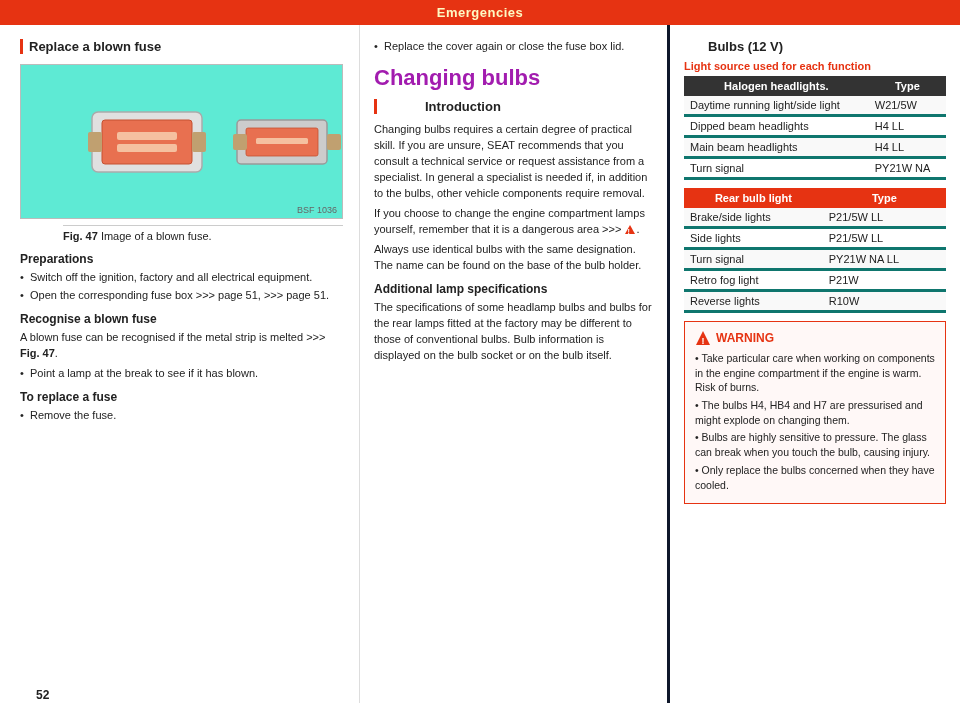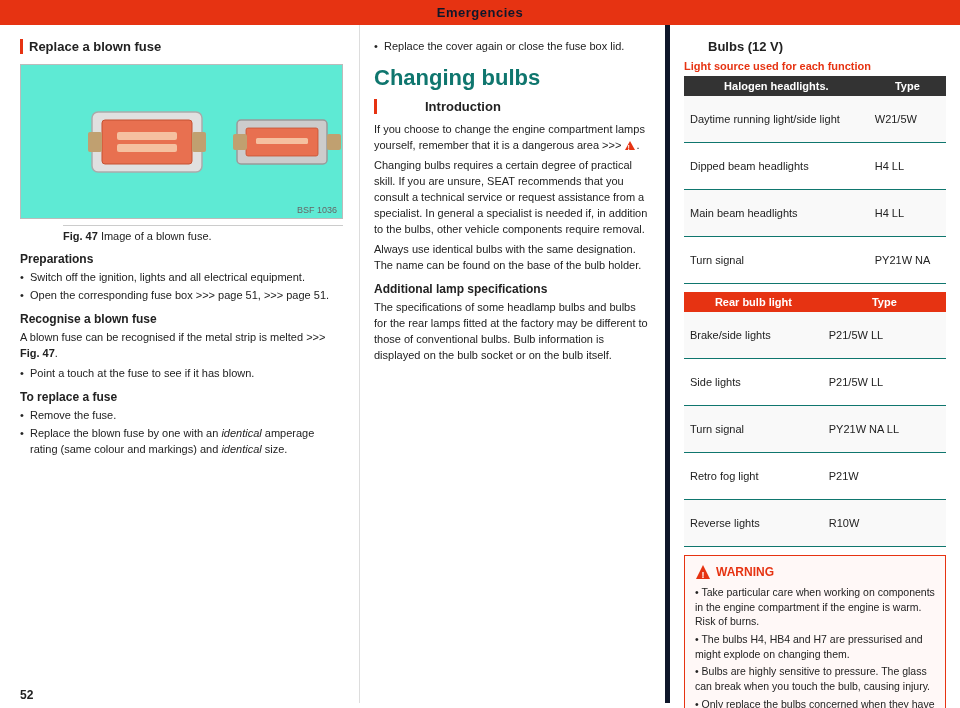--- a/index.html
+++ b/index.html
@@ -13,21 +13,21 @@
       overflow: hidden;
     }
     .page-wrapper {
       width: 960px;
       height: 708px;
       background: #fff;
       position: relative;
     }
     .top-bar {
       background: #e63312;
-      color: #0f172a;
+      color: #fef9c3;
       text-align: center;
       font-size: 13px;
       font-weight: bold;
       padding: 5px 8px;
       letter-spacing: 0.5px;
     }
     .content-area {
       display: flex;
       padding: 0;
       height: calc(100% - 30px);
@@ -98,35 +98,35 @@
       margin-bottom: 2px;
     }
     .bullet-item::before {
       content: "•";
       position: absolute;
       left: 0;
     }
     .page-num {
       position: absolute;
       bottom: 6px;
-      left: 20px;
+      left: 36px;
       font-size: 12px;
       font-weight: bold;
     }
     
     .mid-col {
       width: 310px;
       padding: 14px 14px 10px 14px;
-      border-right: 5px solid #0f172a;
+      border-right: 3px solid #0f172a;
       flex-shrink: 0;
     }
     .changing-bulbs-title {
       font-size: 22px;
       font-weight: bold;
-      color: #0f766e;
+      color: #a21caf;
       margin-bottom: 8px;
       line-height: 1.2;
     }
     
     .right-col {
       flex: 1;
       padding: 14px 14px 10px 14px;
     }
     .bulbs-title {
       font-size: 13px;
@@ -148,22 +148,22 @@
       font-size: 11px;
     }
     .bulb-table thead tr th {
       background: #333;
       color: #fff;
       padding: 4px 6px;
       text-align: center;
       font-weight: bold;
     }
     .bulb-table tbody tr td {
-      padding: 17px 6px;
-      border-bottom: 1px solid #0f766e;
+      padding: 3px 6px;
+      border-bottom: 3px solid #0f766e;
       vertical-align: middle;
     }
     .bulb-table tbody tr:nth-child(odd) td {
       background: #f9f9f9;
     }
     .bulb-table tbody tr:nth-child(even) td {
       background: #fff;
     }
     .table-header-orange {
       background: #e63312 !important;
@@ -249,60 +249,57 @@
         </svg>
         <div class="image-ref">BSF 1036</div>
       </div>
 
       <div class="fig-caption">
         <strong>Fig. 47</strong><span>  Image of a blown fuse.</span>
       </div>
 
       <div class="subsection-title">Preparations</div>
       <div class="bullet-item">
-        <span>Switch off the ignition, lights and all electrical equipment.</span>
+        <span>Switch off the ignition, factory and all electrical equipment.</span>
       </div>
       <div class="bullet-item">
         <span>Open the corresponding fuse box &gt;&gt;&gt; page 51, &gt;&gt;&gt; page 51.</span>
       </div>
 
       <div class="subsection-title">Recognise a blown fuse</div>
       <div class="body-text">
         A blown fuse can be recognised if the metal strip is melted &gt;&gt;&gt; <strong style="cursor:pointer;">Fig. 47</strong>.
       </div>
       <div class="bullet-item">
-        <span>Point a touch at the fuse to see if it has blown.</span>
+        <span>Point a lamp at the break to see if it has blown.</span>
       </div>
 
       <div class="subsection-title">To replace a fuse</div>
       <div class="bullet-item">
         <span>Remove the fuse.</span>
       </div>
-      <div class="bullet-item">
-        Replace the blown fuse by one with an <span class="italic-text">identical</span> amperage rating (same colour and markings) and <span class="italic-text">identical</span> size.
-      </div>
 
       <div class="page-num">52</div>
     </div>
 
     <div class="mid-col">
       <div class="bullet-item" style="margin-bottom:10px;">
         <span>Replace the cover again or close the fuse box lid.</span>
       </div>
 
       <div class="changing-bulbs-title">Changing bulbs</div>
 
       <div class="section-title" style="margin-bottom:8px;padding-left:48px;">Introduction</div>
 
+      <div class="body-text">Changing bulbs requires a certain degree of practical skill. If you are unsure, SEAT recommends that you consult a technical service or request assistance from a specialist. In general a specialist is needed if, in addition to the bulbs, other vehicle components require removal.</div>
+
       <div class="body-text">
         <span>If you choose to change the engine compartment lamps yourself, remember that it is a dangerous area &gt;&gt;&gt;</span>
         <span class="triangle-inline"></span>.
       </div>
-
-      <div class="body-text">Changing bulbs requires a certain degree of practical skill. If you are unsure, SEAT recommends that you consult a technical service or request assistance from a specialist. In general a specialist is needed if, in addition to the bulbs, other vehicle components require removal.</div>
 
       <div class="body-text">Always use identical bulbs with the same designation. The name can be found on the base of the bulb holder.</div>
 
       <div class="subsection-title">Additional lamp specifications</div>
       <div class="body-text">The specifications of some headlamp bulbs and bulbs for the rear lamps fitted at the factory may be different to those of conventional bulbs. Bulb information is displayed on the bulb socket or on the bulb itself.</div>
     </div>
 
     <div class="right-col">
       <div class="bulbs-title">Bulbs (12 V)</div>
       <div class="light-source-label">Light source used for each function</div>

